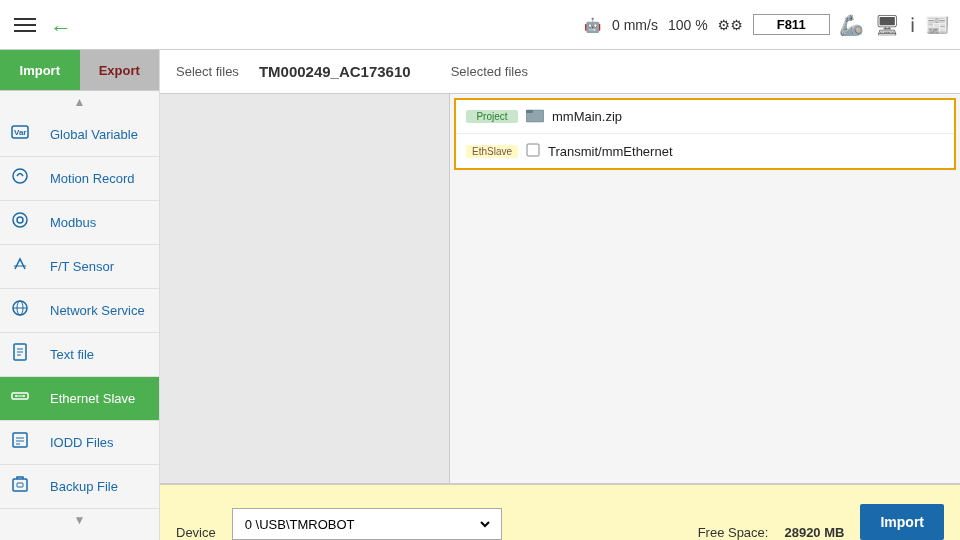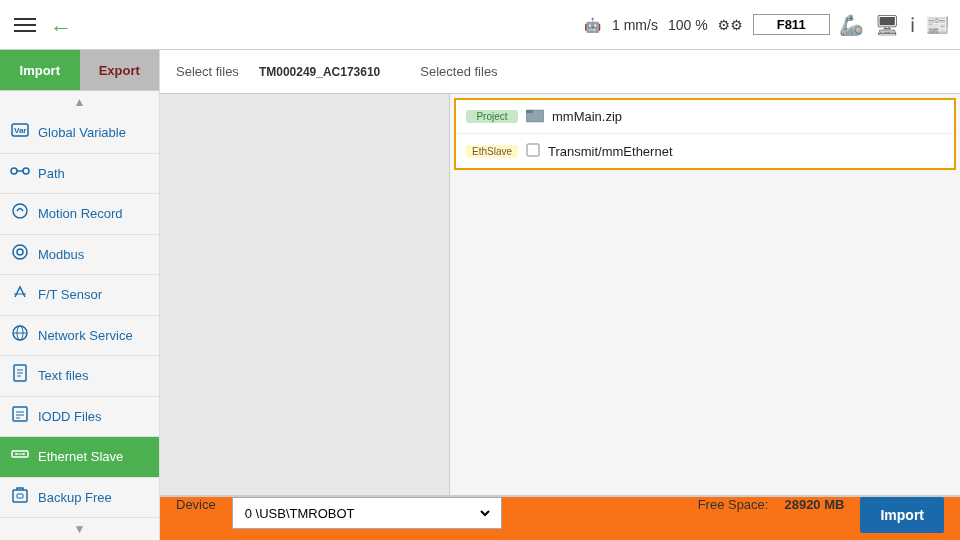--- a/index.html
+++ b/index.html
@@ -29,39 +29,39 @@
       display: flex; flex-direction: column; overflow-y: auto; flex-shrink: 0;
     }
     .tab-buttons { display: flex; border-bottom: 1px solid #ccc; }
     .tab-btn {
       flex: 1; height: 40px; border: none; cursor: pointer; font-size: 13px; font-weight: bold;
     }
     .tab-btn.active { background: #4caf50; color: #fff; }
     .tab-btn.inactive { background: #bbb; color: #7f1d1d; }
 
     .sidebar-item {
-      display: flex; align-items: center; gap: 8px;
+      display: flex; align-items: center; gap: 20px;
       padding: 0 10px; height: 44px; cursor: pointer;
       border-bottom: 1px solid #e0e0e0; color: #1a6aab;
     }
     .sidebar-item.active { background: #4caf50; color: #fff; }
     .sidebar-icon { font-size: 18px; flex-shrink: 0; }
     .sidebar-label { font-size: 13px; font-weight: 500; }
     .scroll-arrow { text-align: center; padding: 4px; color: #999; cursor: pointer; font-size: 12px; }
 
     
     .content-area { flex: 1; display: flex; flex-direction: column; }
 
     
     .file-header {
       display: flex; align-items: center; height: 44px;
       border-bottom: 1px solid #ccc; background: #fff; padding: 0 16px; gap: 20px;
     }
     .file-header-label { color: #555; font-size: 13px; }
-    .file-id { font-size: 12px; font-weight: bold; color: #333; }
+    .file-id { font-size: 15px; font-weight: bold; color: #333; }
     .selected-files-label { color: #555; font-size: 13px; margin-left: 20px; }
 
     
     .file-panels { display: flex; flex: 1; border-bottom: 1px solid #ccc; }
     .left-panel {
       width: 290px; border-right: 1px solid #ccc; background: #e8e8e8;
       flex-shrink: 0;
     }
     .right-panel { flex: 1; background: #f5f5f5; padding: 4px; }
 
@@ -75,22 +75,22 @@
       font-size: 10px; color: #555; background: #e0e0e0;
       padding: 1px 4px; border-radius: 2px; min-width: 52px; text-align: center;
     }
     .file-tag.project { background: #c8e6c9; color: #2e7d32; }
     .file-tag.ethslave { background: #fff9c4; color: #795548; }
     .file-icon { font-size: 14px; }
     .file-name { font-size: 13px; color: #222; }
 
     
     .bottom-bar {
-      display: flex; align-items: flex-start; height: 44px;
-      background: #f97316; border-top: 1px solid #ccc; padding: 0 16px; gap: 16px;
+      display: flex; align-items: flex-end; height: 56px;
+      background: #fef9c3; border-top: 1px solid #ccc; padding: 0 16px; gap: 16px;
     }
     .device-label { font-size: 13px; color: #333; }
     .device-select {
       display: flex; align-items: center; border: 1px solid #aaa;
       background: #fff; height: 32px; padding: 0 8px; width: 270px; gap: 4px;
     }
     .device-select select {
       border: none; outline: none; background: transparent; font-size: 13px; flex: 1; cursor: pointer;
     }
     .spacer { flex: 1; }
@@ -108,21 +108,21 @@
   <div class="hamburger">
     <span></span>
       <span></span>
       <span></span>
   </div>
   <a class="back-btn">←</a>
   <div class="top-bar-spacer"></div>
   <div class="top-bar-icons">
     <span class="status-item">🤖</span>
     <span class="status-item">
-      <span>1 mm/s</span>
+      <span>0 mm/s</span>
     </span>
     <span class="status-item">
       <span>100 %</span>
     </span>
     <span class="status-item">⚙⚙</span>
     <span class="frame-box">F811</span>
     <button class="icon-btn">🦾</button>
     <button class="icon-btn">🖥</button>
     <button class="icon-btn">ℹ</button>
     <button class="icon-btn">📰</button>
@@ -142,30 +142,20 @@
         <svg width="20" height="20" viewBox="0 0 20 20">
             <rect x="2" y="4" width="16" height="12" rx="2" fill="none" stroke="#1a6aab" stroke-width="1.5"></rect>
             <text x="4" y="13" font-size="8" fill="#1a6aab" font-weight="bold">Var</text>
           </svg>
       </span>
       <span class="sidebar-label">Global Variable</span>
     </div>
     <div class="sidebar-item">
       <span class="sidebar-icon">
         <svg width="20" height="20" viewBox="0 0 20 20">
-            <circle cx="4" cy="10" r="3" fill="none" stroke="#1a6aab" stroke-width="1.5"></circle>
-            <circle cx="16" cy="10" r="3" fill="none" stroke="#1a6aab" stroke-width="1.5"></circle>
-            <line x1="7" y1="10" x2="13" y2="10" stroke="#1a6aab" stroke-width="1.5"></line>
-          </svg>
-      </span>
-      <span class="sidebar-label">Path</span>
-    </div>
-    <div class="sidebar-item">
-      <span class="sidebar-icon">
-        <svg width="20" height="20" viewBox="0 0 20 20">
             <circle cx="10" cy="10" r="7" fill="none" stroke="#1a6aab" stroke-width="1.5"></circle>
             <path d="M7 10 Q10 5 13 10" fill="none" stroke="#1a6aab" stroke-width="1.5"></path>
           </svg>
       </span>
       <span class="sidebar-label">Motion Record</span>
     </div>
     <div class="sidebar-item">
       <span class="sidebar-icon">
         <svg width="20" height="20" viewBox="0 0 20 20">
             <circle cx="10" cy="10" r="7" fill="none" stroke="#1a6aab" stroke-width="1.5"></circle>
@@ -195,53 +185,53 @@
     </div>
     <div class="sidebar-item">
       <span class="sidebar-icon">
         <svg width="20" height="20" viewBox="0 0 20 20">
             <rect x="4" y="2" width="12" height="16" rx="1" fill="none" stroke="#1a6aab" stroke-width="1.5"></rect>
             <line x1="7" y1="7" x2="13" y2="7" stroke="#1a6aab" stroke-width="1"></line>
             <line x1="7" y1="10" x2="13" y2="10" stroke="#1a6aab" stroke-width="1"></line>
             <line x1="7" y1="13" x2="11" y2="13" stroke="#1a6aab" stroke-width="1"></line>
           </svg>
       </span>
-      <span class="sidebar-label">Text files</span>
+      <span class="sidebar-label">Text file</span>
+    </div>
+    <div class="sidebar-item active">
+      <span class="sidebar-icon">
+        <svg width="20" height="20" viewBox="0 0 20 20">
+            <rect x="2" y="7" width="16" height="6" rx="1" fill="none" stroke="#fff" stroke-width="1.5"></rect>
+            <line x1="6" y1="10" x2="14" y2="10" stroke="#fff" stroke-width="1"></line>
+            <circle cx="6" cy="10" r="1" fill="#fff"></circle>
+            <circle cx="14" cy="10" r="1" fill="#fff"></circle>
+          </svg>
+      </span>
+      <span class="sidebar-label">Ethernet Slave</span>
     </div>
     <div class="sidebar-item">
       <span class="sidebar-icon">
         <svg width="20" height="20" viewBox="0 0 20 20">
             <rect x="3" y="3" width="14" height="14" rx="1" fill="none" stroke="#1a6aab" stroke-width="1.5"></rect>
             <line x1="6" y1="8" x2="14" y2="8" stroke="#1a6aab" stroke-width="1"></line>
             <line x1="6" y1="11" x2="14" y2="11" stroke="#1a6aab" stroke-width="1"></line>
             <line x1="6" y1="14" x2="10" y2="14" stroke="#1a6aab" stroke-width="1"></line>
           </svg>
       </span>
       <span class="sidebar-label">IODD Files</span>
     </div>
-    <div class="sidebar-item active">
-      <span class="sidebar-icon">
-        <svg width="20" height="20" viewBox="0 0 20 20">
-            <rect x="2" y="7" width="16" height="6" rx="1" fill="none" stroke="#fff" stroke-width="1.5"></rect>
-            <line x1="6" y1="10" x2="14" y2="10" stroke="#fff" stroke-width="1"></line>
-            <circle cx="6" cy="10" r="1" fill="#fff"></circle>
-            <circle cx="14" cy="10" r="1" fill="#fff"></circle>
-          </svg>
-      </span>
-      <span class="sidebar-label">Ethernet Slave</span>
-    </div>
     <div class="sidebar-item">
       <span class="sidebar-icon">
         <svg width="20" height="20" viewBox="0 0 20 20">
             <rect x="3" y="5" width="14" height="12" rx="1" fill="none" stroke="#1a6aab" stroke-width="1.5"></rect>
             <path d="M7 5 V3 H13 V5" fill="none" stroke="#1a6aab" stroke-width="1.5"></path>
             <rect x="7" y="9" width="6" height="4" rx="0.5" fill="none" stroke="#1a6aab" stroke-width="1"></rect>
           </svg>
       </span>
-      <span class="sidebar-label">Backup Free</span>
+      <span class="sidebar-label">Backup File</span>
     </div>
     <div class="scroll-arrow">▼</div>
   </div>
 
   <div class="content-area">
 
     <div class="file-header">
       <span class="file-header-label">Select files</span>
       <span class="file-id">TM000249_AC173610</span>
       <span class="selected-files-label">Selected files</span>

